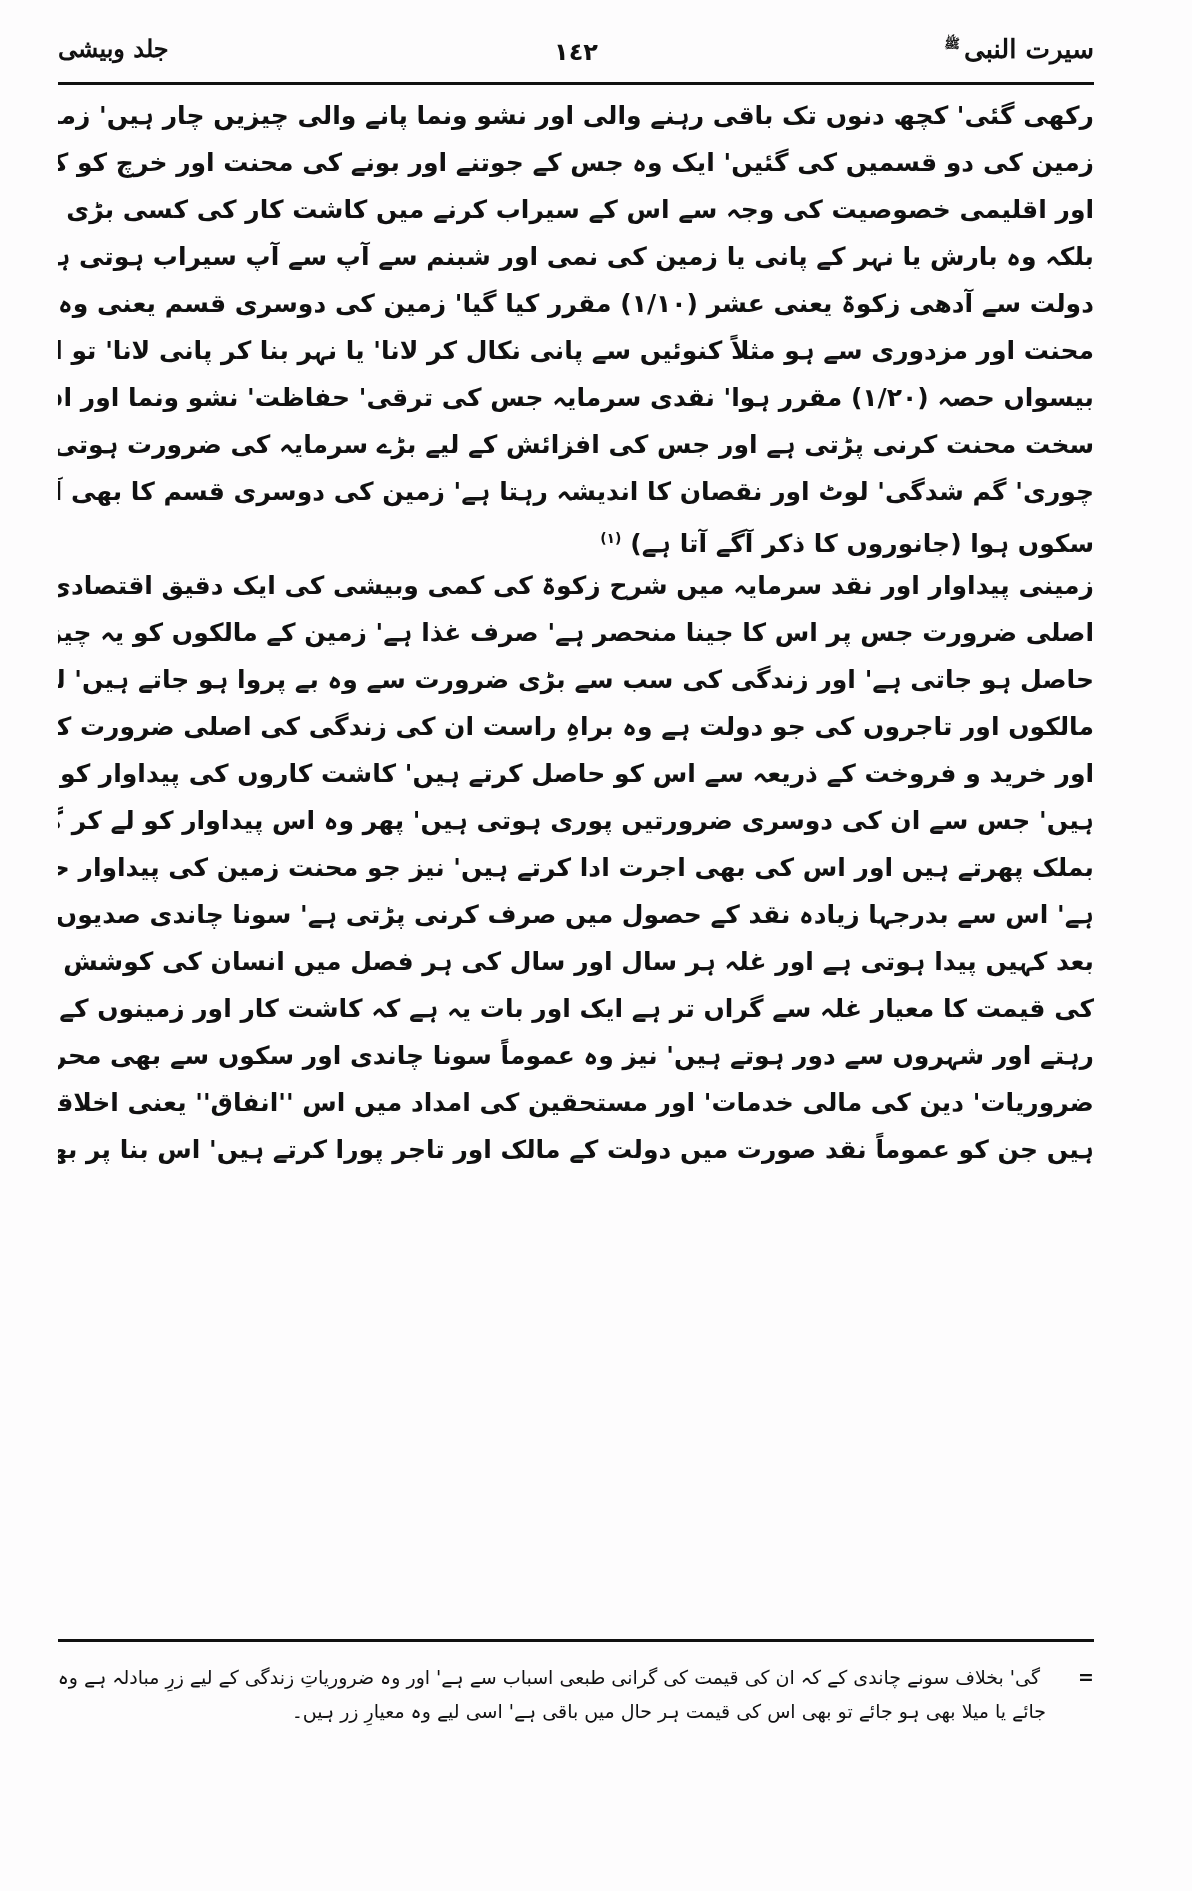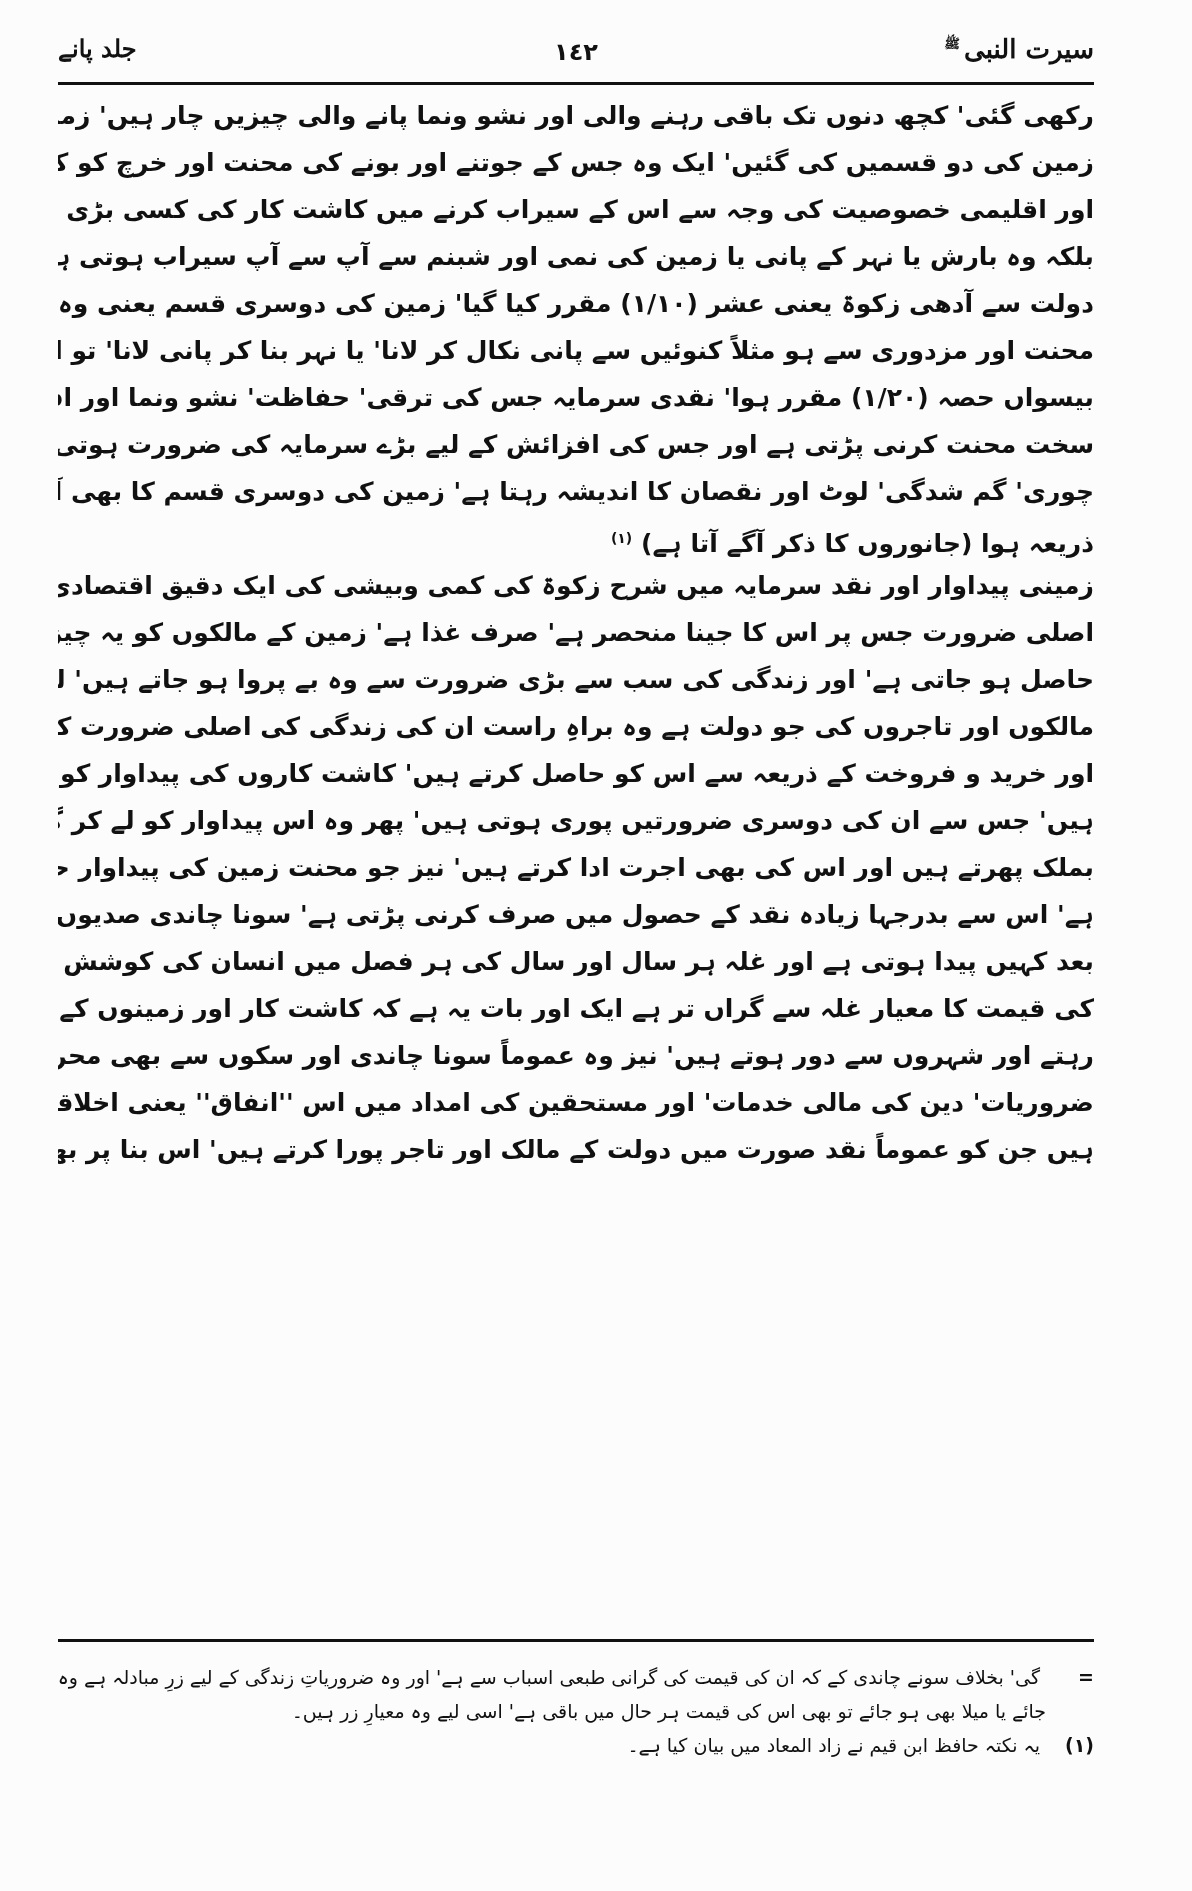--- a/index.html
+++ b/index.html
@@ -127,35 +127,35 @@
 </head>
 <body>
 
 <div class="page">
 
   <div class="header">
     <div class="title">
       <span>سیرت النبی</span><span class="honorific">ﷺ</span>
     </div>
     <div class="page-no">١٤٢</div>
-    <div class="volume">جلد پانے</div>
+    <div class="volume">جلد وبیشی</div>
   </div>
   <div class="header-rule"></div>
 
   <div class="body-text">
     <div class="line">رکھی گئی' کچھ دنوں تک باقی رہنے والی اور نشو ونما پانے والی چیزیں چار ہیں' زمین' جانور' سونا چاندی یا ان کے سکے</div>
     <div class="line">زمین کی دو قسمیں کی گئیں' ایک وہ جس کے جوتنے اور بونے کی محنت اور خرچ کو کاشت کار کرتا ہے مگر موسمی</div>
     <div class="line">اور اقلیمی خصوصیت کی وجہ سے اس کے سیراب کرنے میں کاشت کار کی کسی بڑی محنت اور مزدوری کو دخل نہیں ہوتا</div>
     <div class="line">بلکہ وہ بارش یا نہر کے پانی یا زمین کی نمی اور شبنم سے آپ سے آپ سیراب ہوتی ہے' اس پر بلا محنت والی اتفاقی</div>
     <div class="line">دولت سے آدھی زکوۃ یعنی عشر (١/١٠) مقرر کیا گیا' زمین کی دوسری قسم یعنی وہ جس کی سیرابی کاشت کار کی خاصی</div>
     <div class="line">محنت اور مزدوری سے ہو مثلاً کنوئیں سے پانی نکال کر لانا' یا نہر بنا کر پانی لانا' تو اس میں قسم اول سے بھی نصف یعنی</div>
     <div class="line">بیسواں حصہ (١/٢٠) مقرر ہوا' نقدی سرمایہ جس کی ترقی' حفاظت' نشو ونما اور افزائش میں انسان کو شب و روز کی</div>
     <div class="line">سخت محنت کرنی پڑتی ہے اور جس کی افزائش کے لیے بڑے سرمایہ کی ضرورت ہوتی ہے' اور جس میں ہر قدم پر</div>
     <div class="line">چوری' گم شدگی' لوٹ اور نقصان کا اندیشہ رہتا ہے' زمین کی دوسری قسم کا بھی آدھا' یعنی چالیسواں (١/٤٠) حصہ</div>
-    <div class="line last"><span>ذریعہ ہوا (جانوروں کا ذکر آگے آتا ہے)</span> <span class="footnote-ref">(١)</span></div>
+    <div class="line last"><span>سکوں ہوا (جانوروں کا ذکر آگے آتا ہے)</span> <span class="footnote-ref">(١)</span></div>
     <div class="line">زمینی پیداوار اور نقد سرمایہ میں شرح زکوۃ کی کمی وبیشی کی ایک دقیق اقتصادی علت اور بھی ہے' انسان کی</div>
     <div class="line">اصلی ضرورت جس پر اس کا جینا منحصر ہے' صرف غذا ہے' زمین کے مالکوں کو یہ چیز براہ راست خود اپنی محنت سے</div>
     <div class="line">حاصل ہو جاتی ہے' اور زندگی کی سب سے بڑی ضرورت سے وہ بے پروا ہو جاتے ہیں' لیکن سونے چاندی کے</div>
     <div class="line">مالکوں اور تاجروں کی جو دولت ہے وہ براہِ راست ان کی زندگی کی اصلی ضرورت کے کام میں نہیں آتی' بلکہ مبادلہ</div>
     <div class="line">اور خرید و فروخت کے ذریعہ سے اس کو حاصل کرتے ہیں' کاشت کاروں کی پیداوار کو خرید کر ان کو نقد روپیہ دیتے</div>
     <div class="line">ہیں' جس سے ان کی دوسری ضرورتیں پوری ہوتی ہیں' پھر وہ اس پیداوار کو لے کر گاؤں گاؤں' شہر بشہر اور ملک</div>
     <div class="line">بملک پھرتے ہیں اور اس کی بھی اجرت ادا کرتے ہیں' نیز جو محنت زمین کی پیداوار حاصل کرنے میں صرف ہوتی</div>
     <div class="line">ہے' اس سے بدرجہا زیادہ نقد کے حصول میں صرف کرنی پڑتی ہے' سونا چاندی صدیوں کے فطری انقلابات کے</div>
     <div class="line">بعد کہیں پیدا ہوتی ہے اور غلہ ہر سال اور سال کی ہر فصل میں انسان کی کوشش سے پیدا ہوتا ہے' اس لیے سونا چاندی</div>
     <div class="line">کی قیمت کا معیار غلہ سے گراں تر ہے ایک اور بات یہ ہے کہ کاشت کار اور زمینوں کے مالک عموماً دیہاتوں میں</div>
@@ -167,19 +167,15 @@
   <div class="footnote-rule"></div>
 
   <div class="footnotes">
     <div class="fn-line">
       <span class="fn-marker">=</span>
       <span>گی' بخلاف سونے چاندی کے کہ ان کی قیمت کی گرانی طبعی اسباب سے ہے' اور وہ ضروریاتِ زندگی کے لیے زرِ مبادلہ ہے وہ ٹوٹ بھی</span>
     </div>
     <div class="fn-line fn-cont">
       <span>جائے یا میلا بھی ہو جائے تو بھی اس کی قیمت ہر حال میں باقی ہے' اسی لیے وہ معیارِ زر ہیں۔</span>
     </div>
-    <div class="fn-line">
-      <span class="fn-marker">(١)</span>
-      <span>یہ نکتہ حافظ ابن قیم نے زاد المعاد میں بیان کیا ہے۔</span>
-    </div>
   </div>
 
 </div>
 
 </body></html>

